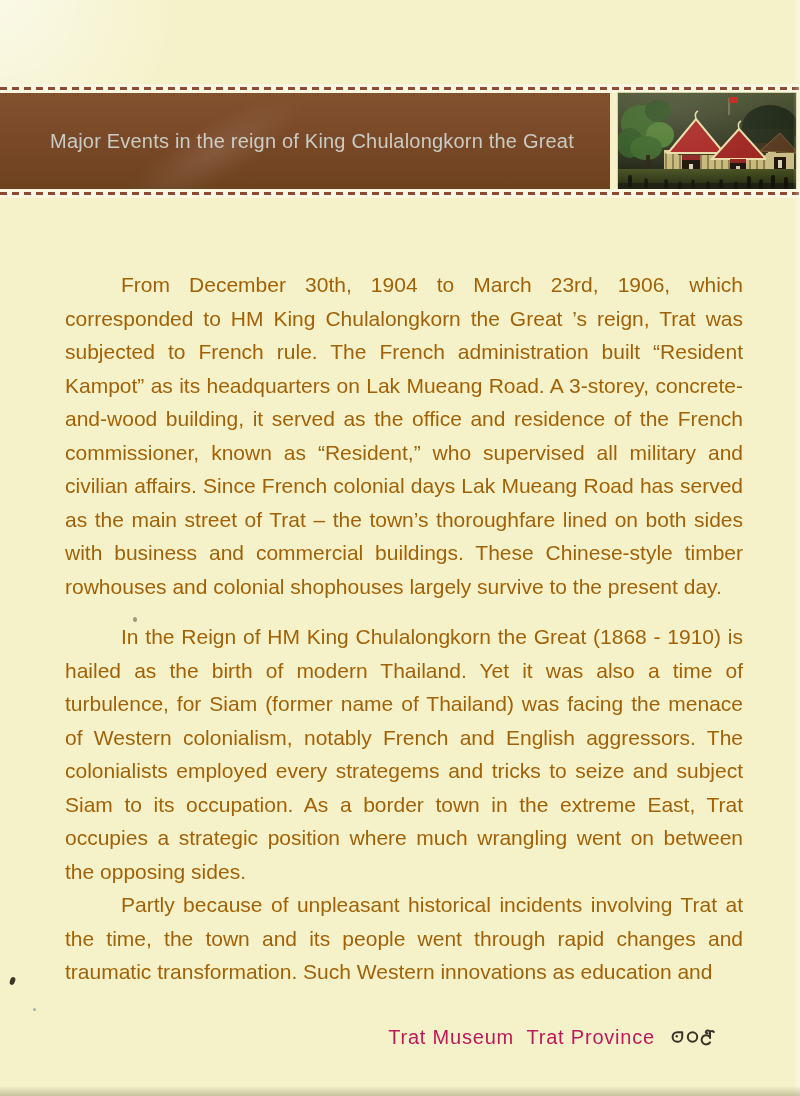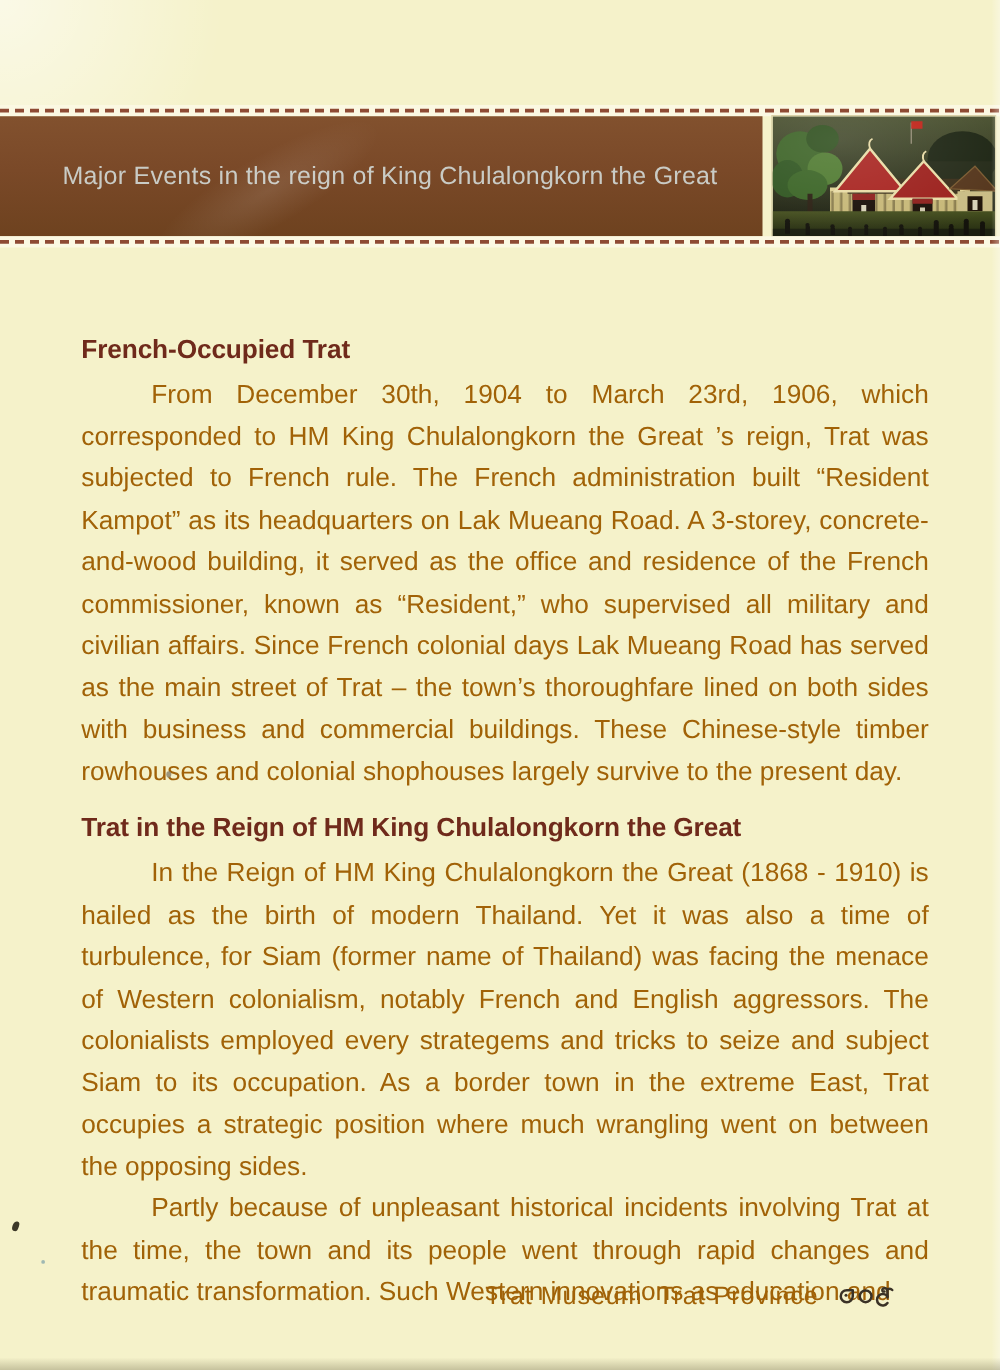--- a/index.html
+++ b/index.html
@@ -33,21 +33,21 @@
   
   .content{position:absolute;left:65px;top:268px;width:678px;}
   .content h2{margin:0 0 7px 0;font-size:21px;font-weight:bold;color:#6f2a1b;letter-spacing:-.1px;}
   .content section.second{margin-top:17px;}
   .content p{margin:0;font-size:21px;line-height:33.5px;color:#a16207;
     text-align:justify;text-indent:56px;}
 
   
   .footer{position:absolute;top:1026px;left:0;width:717px;height:22px;
     display:flex;justify-content:flex-end;align-items:center;gap:12px;}
-  .footer-text{font-size:20px;color:#a16207;letter-spacing:.8px;white-space:pre;}
+  .footer-text{font-size:20px;color:#be185d;letter-spacing:.8px;white-space:pre;}
   .thai-num{display:inline-flex;align-items:center;}
 
   
   .speck{position:absolute;}
   .speck.s1{left:10px;top:977px;width:5px;height:8px;background:#3c3828;
     border-radius:60% 40% 50% 50%;transform:rotate(18deg);}
   .speck.s2{left:133px;top:617px;width:4px;height:5px;background:#8d866e;border-radius:50%;opacity:.85;}
   .speck.s3{left:33px;top:1008px;width:3px;height:3px;background:#7aa0a8;border-radius:50%;opacity:.7;}
 </style>
 </head>
@@ -144,25 +144,23 @@
       </svg>
     </div>
   </div>
 
   <div class="dash-strip bottom">
     <div class="dashes"></div>
   </div>
 
   <div class="content">
     <section>
-      <h2>French-Occupied Trat</h2>
       <p>From December 30th, 1904 to March 23rd, 1906, which corresponded to HM King Chulalongkorn the Great ’s reign, Trat was subjected to French rule. The French administration built “Resident Kampot” as its headquarters on Lak Mueang Road. A 3-storey, concrete-and-wood building, it served as the office and residence of the French commissioner, known as “Resident,” who supervised all military and civilian affairs. Since French colonial days Lak Mueang Road has served as the main street of Trat – the town’s thoroughfare lined on both sides with business and commercial buildings. These Chinese-style timber rowhouses and colonial shophouses largely survive to the present day.</p>
     </section>
     <section class="second">
-      <h2>Trat in the Reign of HM King Chulalongkorn the Great</h2>
       <p>In the Reign of HM King Chulalongkorn the Great (1868 - 1910) is hailed as the birth of modern Thailand. Yet it was also a time of turbulence, for Siam (former name of Thailand) was facing the menace of Western colonialism, notably French and English aggressors. The colonialists employed every strategems and tricks to seize and subject Siam to its occupation. As a border town in the extreme East, Trat occupies a strategic position where much wrangling went on between the opposing sides.</p>
       <p>Partly because of unpleasant historical incidents involving Trat at the time, the town and its people went through rapid changes and traumatic transformation. Such Western innovations as education and</p>
     </section>
   </div>
 
   <div class="footer">
     <span class="footer-text">Trat Museum  Trat Province</span>
     <span class="thai-num" title="๑๐๕">
       <svg width="50" height="20" viewBox="0 0 50 20" xmlns="http://www.w3.org/2000/svg">
         <g stroke="#3a3226" stroke-width="2" fill="none" stroke-linecap="round">

